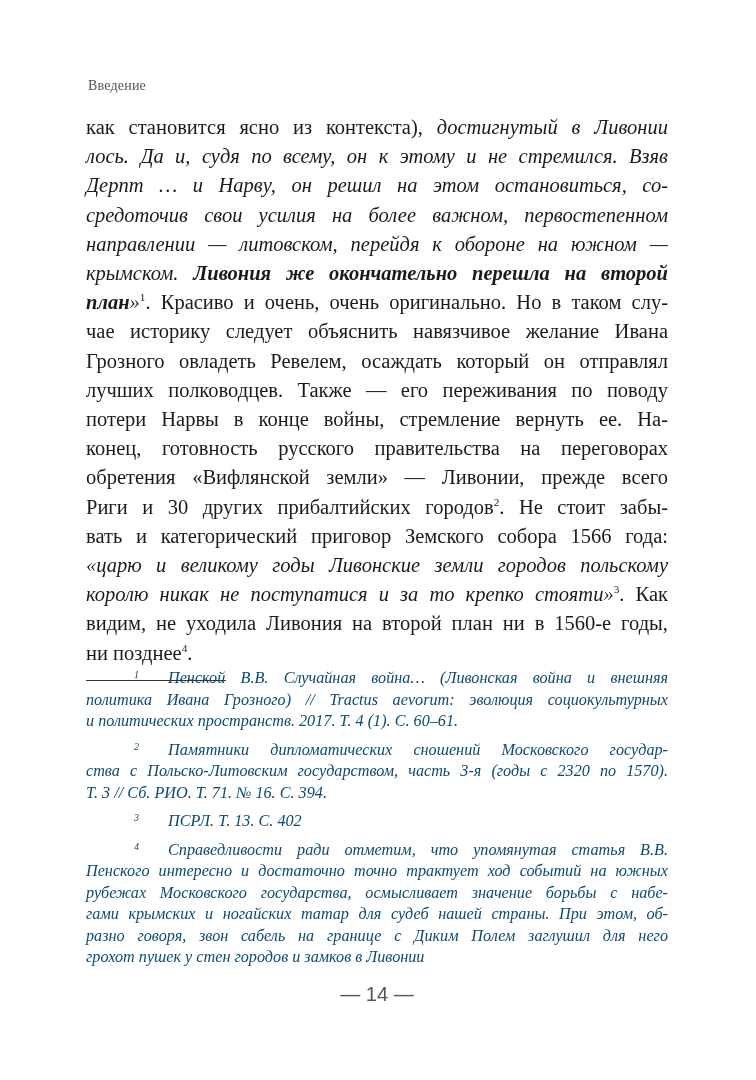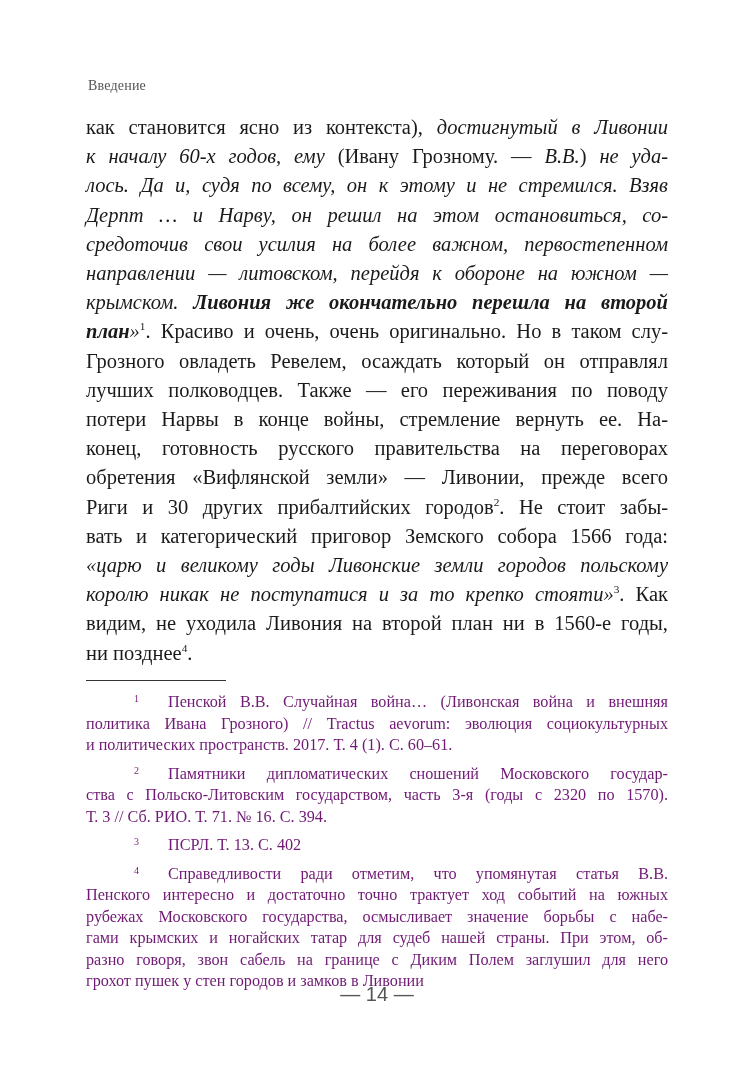--- a/index.html
+++ b/index.html
@@ -15,47 +15,47 @@
     font-family: "Liberation Serif", serif; font-size: 20.5px; line-height: 29.2px;
     text-align: justify; color: #1a1a1a;
   }
   .main-text .line { display: block; text-align: justify; text-align-last: justify; white-space: nowrap; }
   .main-text .line.last { text-align-last: left; }
   .ital { font-style: italic; }
   .bold-ital { font-style: italic; font-weight: bold; margin-top: 35px; }
   sup { font-size: 0.55em; vertical-align: 0.75em; line-height: 0; }
   .fn-rule { position: absolute; top: 680px; left: 0; width: 140px; height: 1px; background: #333; }
   .footnotes {
-    position: absolute; top: 688px; left: 0; width: 582px;
-    font-family: "Liberation Serif", serif; font-size: 16.2px; line-height: 21.5px; color: #701a75;
+    position: absolute; top: 664px; left: 0; width: 582px;
+    font-family: "Liberation Serif", serif; font-size: 16.2px; line-height: 21.5px; color: #0c4a6e; font-style: italic;
   }
   .fn { margin-bottom: 3px; }
   .fn .line { display: block; white-space: nowrap; text-align: justify; text-align-last: justify; }
   .fn .line.last { text-align-last: left; }
   .fn .first { padding-left: 48px; }
   .fn-mark { display: inline-block; width: 34px; font-size: 10px; vertical-align: 5px; }
   .folio {
     position: absolute; top: 983px; left: 0; width: 582px; text-align: center;
     font-family: "Liberation Sans", sans-serif; font-size: 20px; color: #555;
   }
 </style>
 </head>
 <body>
 
 <div class="page">
   <div class="running-head">Введение</div>
   <div class="main-text" id="main-text">
       <span class="line"><span>как становится ясно из контекста), </span><span class="ital">достигнутый в Ливонии</span></span>
-      <span class="line"><span class="ital">к началу 60-х годов, ему </span><span>(Ивану Грозному. — </span><span class="ital">В.В.</span><span>) </span><span class="ital">не уда-</span></span>
       <span class="line"><span class="ital">лось. Да и, судя по всему, он к этому и не стремился. Взяв</span></span>
       <span class="line"><span class="ital">Дерпт … и Нарву, он решил на этом остановиться, со-</span></span>
       <span class="line"><span class="ital">средоточив свои усилия на более важном, первостепенном</span></span>
       <span class="line"><span class="ital">направлении — литовском, перейдя к обороне на южном —</span></span>
       <span class="line"><span class="ital">крымском. </span><span class="bold-ital">Ливония же окончательно перешла на второй</span></span>
       <span class="line"><span class="bold-ital">план</span><span class="ital">»</span><sup>1</sup><span>. Красиво и очень, очень оригинально. Но в таком слу-</span></span>
+      <span class="line"><span>чае историку следует объяснить навязчивое желание Ивана</span></span>
       <span class="line"><span>Грозного овладеть Ревелем, осаждать который он отправлял</span></span>
       <span class="line"><span>лучших полководцев. Также — его переживания по поводу</span></span>
       <span class="line"><span>потери Нарвы в конце войны, стремление вернуть ее. На-</span></span>
       <span class="line"><span>конец, готовность русского правительства на переговорах</span></span>
       <span class="line"><span>обретения «Вифлянской земли» — Ливонии, прежде всего</span></span>
       <span class="line"><span>Риги и 30 других прибалтийских городов</span><sup>2</sup><span>. Не стоит забы-</span></span>
       <span class="line"><span>вать и категорический приговор Земского собора 1566 года:</span></span>
       <span class="line"><span class="ital">«царю и великому годы Ливонские земли городов польскому</span></span>
       <span class="line"><span class="ital">королю никак не поступатися и за то крепко стояти»</span><sup>3</sup><span>. Как</span></span>
       <span class="line"><span>видим, не уходила Ливония на второй план ни в 1560-е годы,</span></span>

